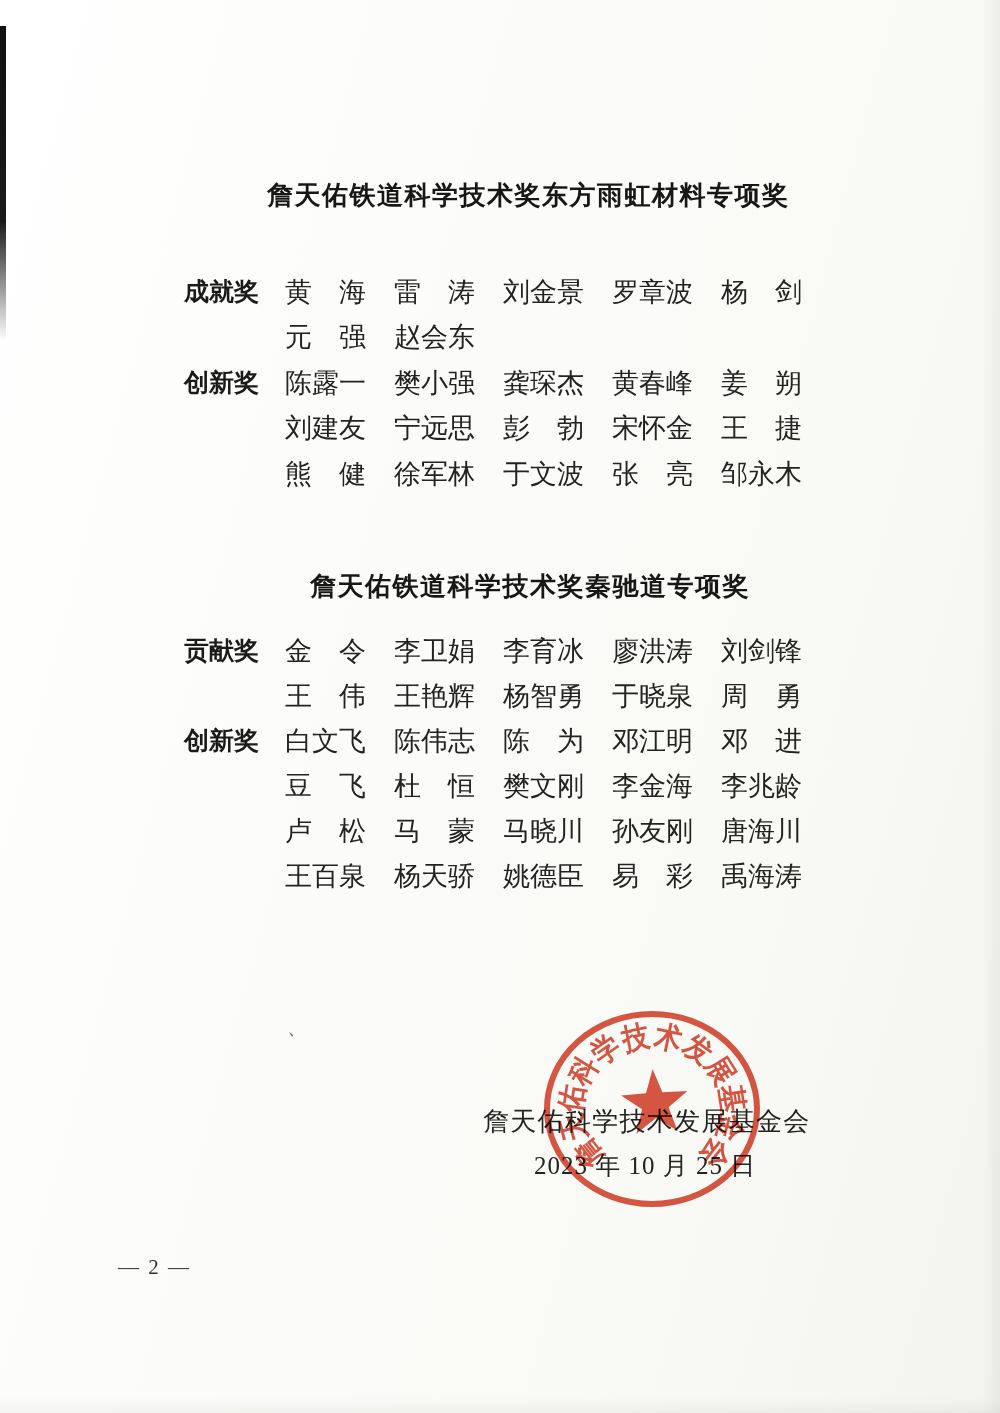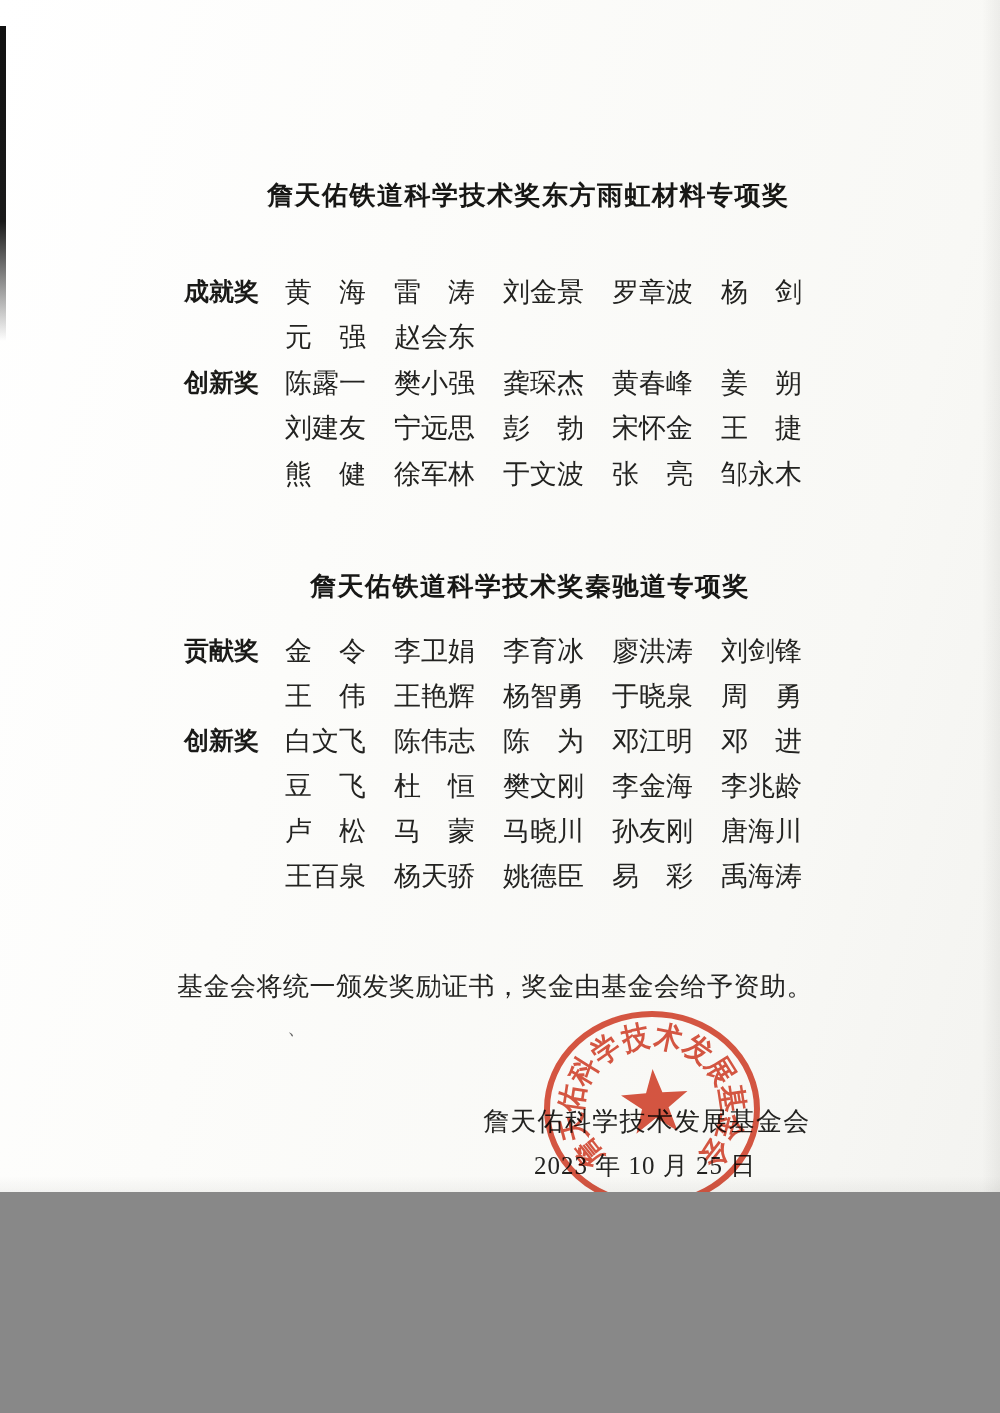--- a/index.html
+++ b/index.html
@@ -1,18 +1,18 @@
 <!DOCTYPE html>
 <html><head>
 <meta charset="utf-8">
 <style>
   html,body{margin:0;padding:0;background:#888;}
   .page{
     position:relative;
-    width:1000px;height:1192px;
+    width:1000px;height:1413px;
     margin:0 auto;
     overflow:hidden;
     background:linear-gradient(105deg,#ffffff 0%,#fcfcfa 35%,#f8f8f5 78%,#f3f3f0 100%);
     font-family:"Liberation Serif","DejaVu Serif",serif;
     color:#21211f;
   }
   
   .edge-left-black{
     position:absolute;left:0;top:26px;width:6px;height:315px;
     background:linear-gradient(to bottom,#111 0%,#1a1a1a 62%,rgba(26,26,26,0) 100%);
@@ -412,21 +412,20 @@
           </span>
           <span class="name-cell">
             <span>禹</span>
             <span>海</span>
             <span>涛</span>
           </span>
         </div>
       </div>
     </div>
 
-  <div class="closing-line">基金会将统一颁发奖励证书，奖金由基金会给予资助。</div>
 
   <div class="stray-mark">、</div>
 
   <div class="signature-org">詹天佑科学技术发展基金会</div>
 
   <div class="signature-date">2023 年 10 月 25 日</div>
 
   <svg class="stamp" viewBox="0 0 232 226" xmlns="http://www.w3.org/2000/svg">
       <ellipse cx="116" cy="112" rx="105" ry="95" fill="none" stroke="#d5442e" stroke-width="6"></ellipse>
       <polygon points="119.0,72.0 127.2,95.7 152.3,96.2 132.3,111.3 139.6,135.3 119.0,121.0 98.4,135.3 105.7,111.3 85.7,96.2 110.8,95.7" fill="#d5442e" transform="rotate(-4 119 107)"></polygon>

